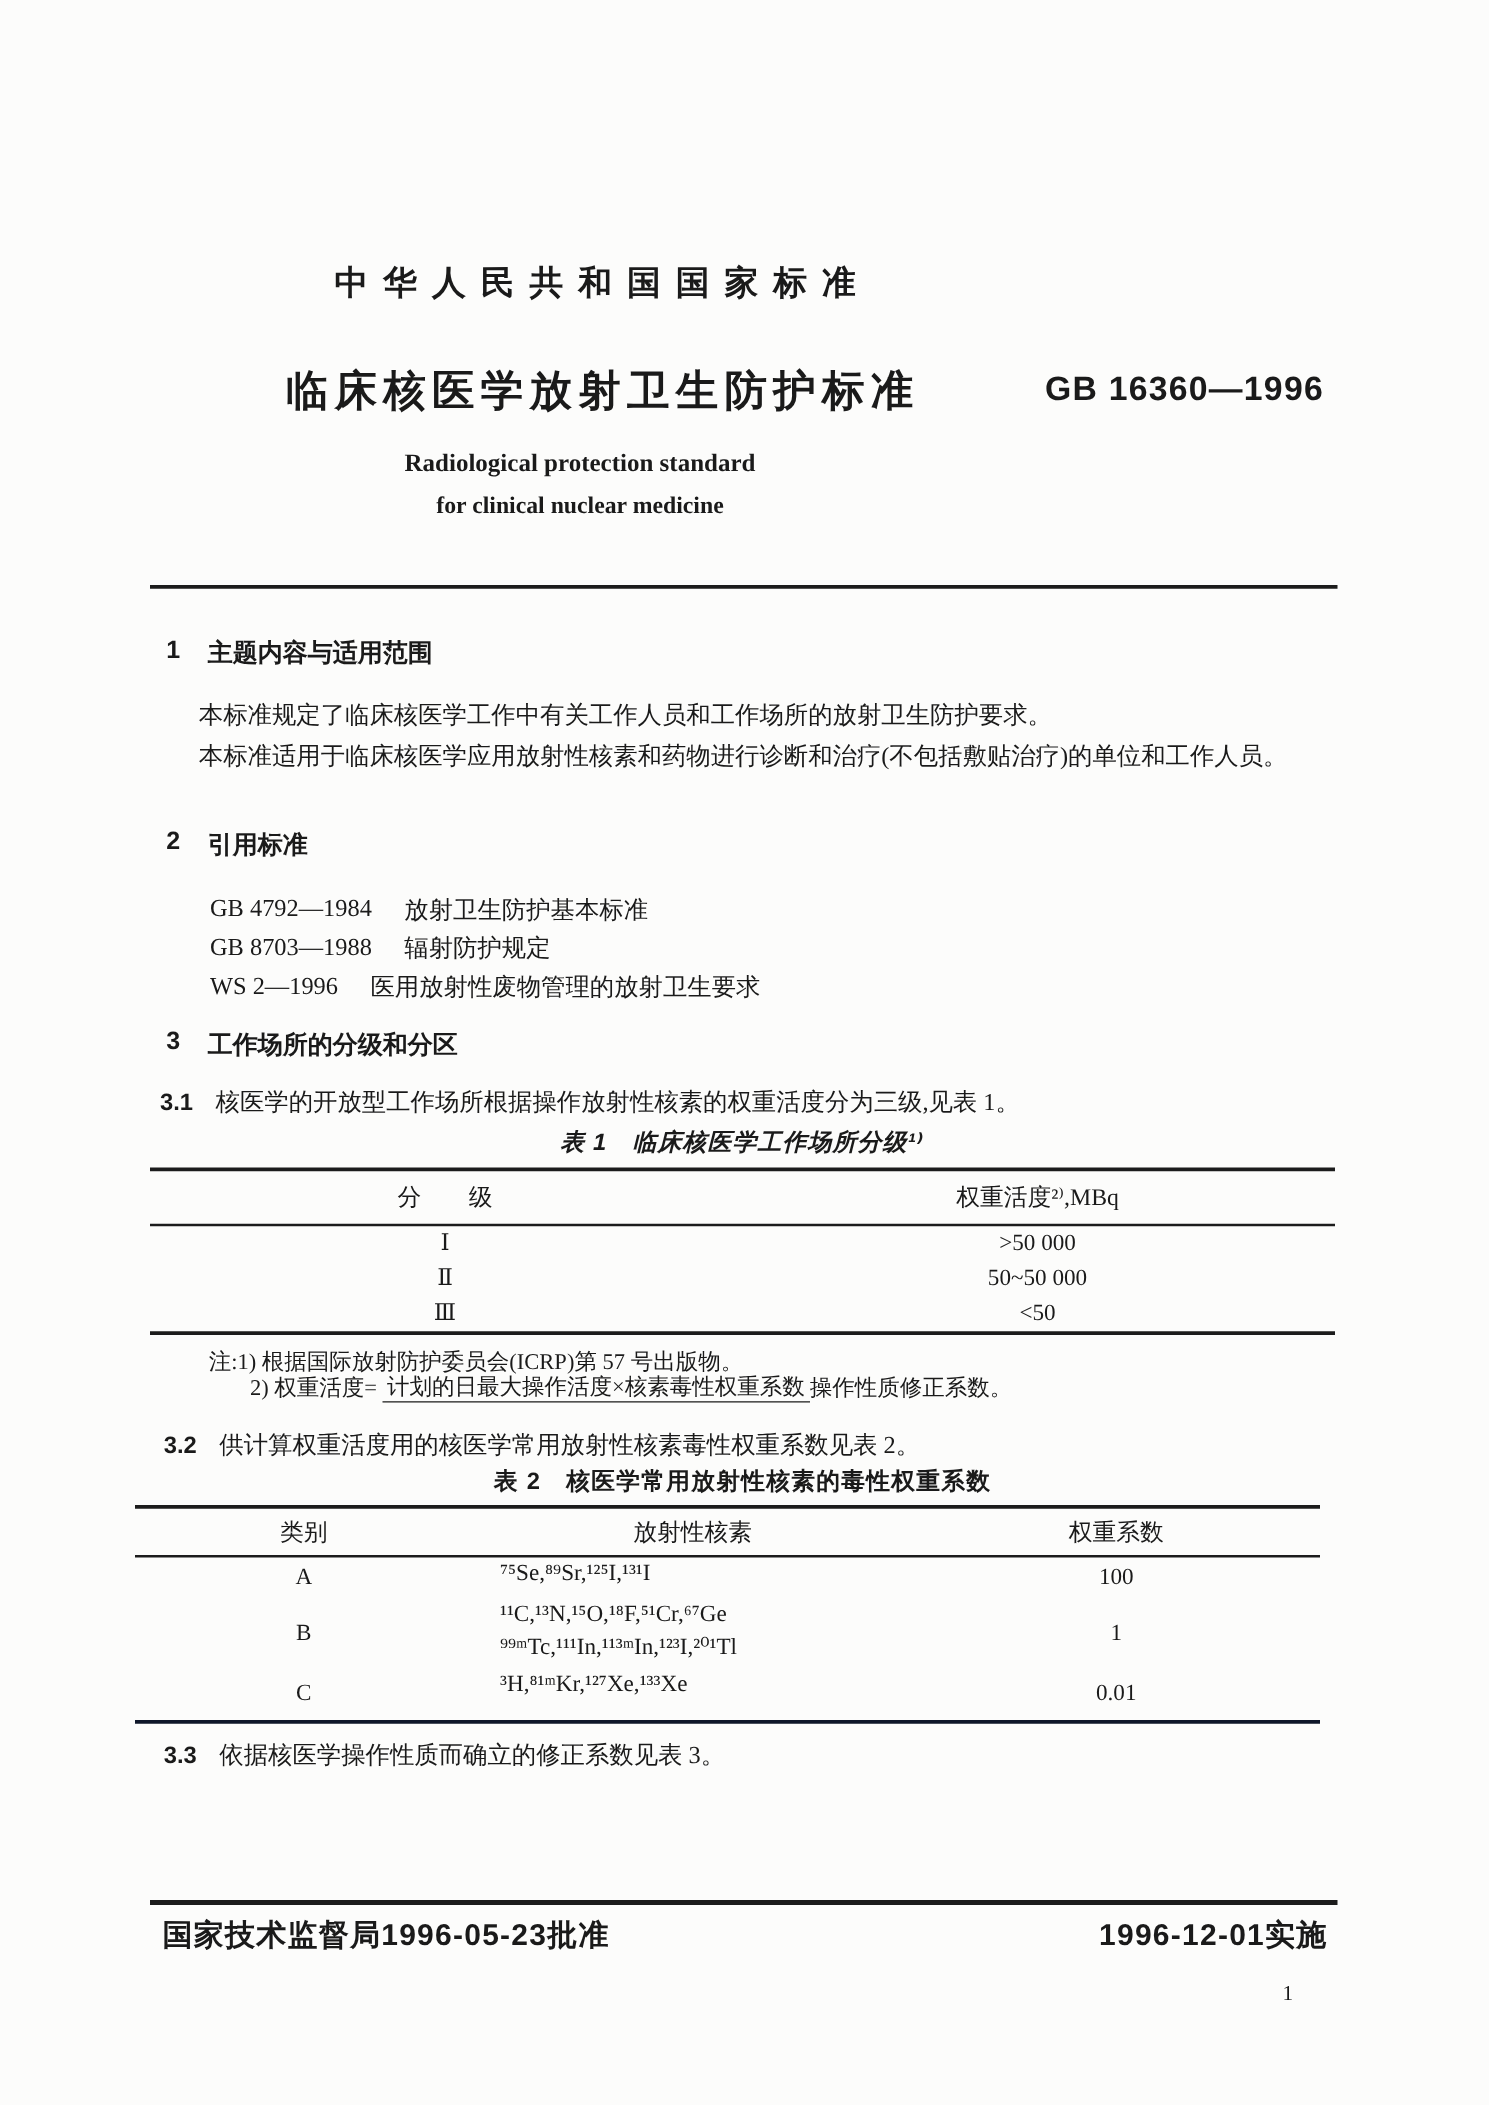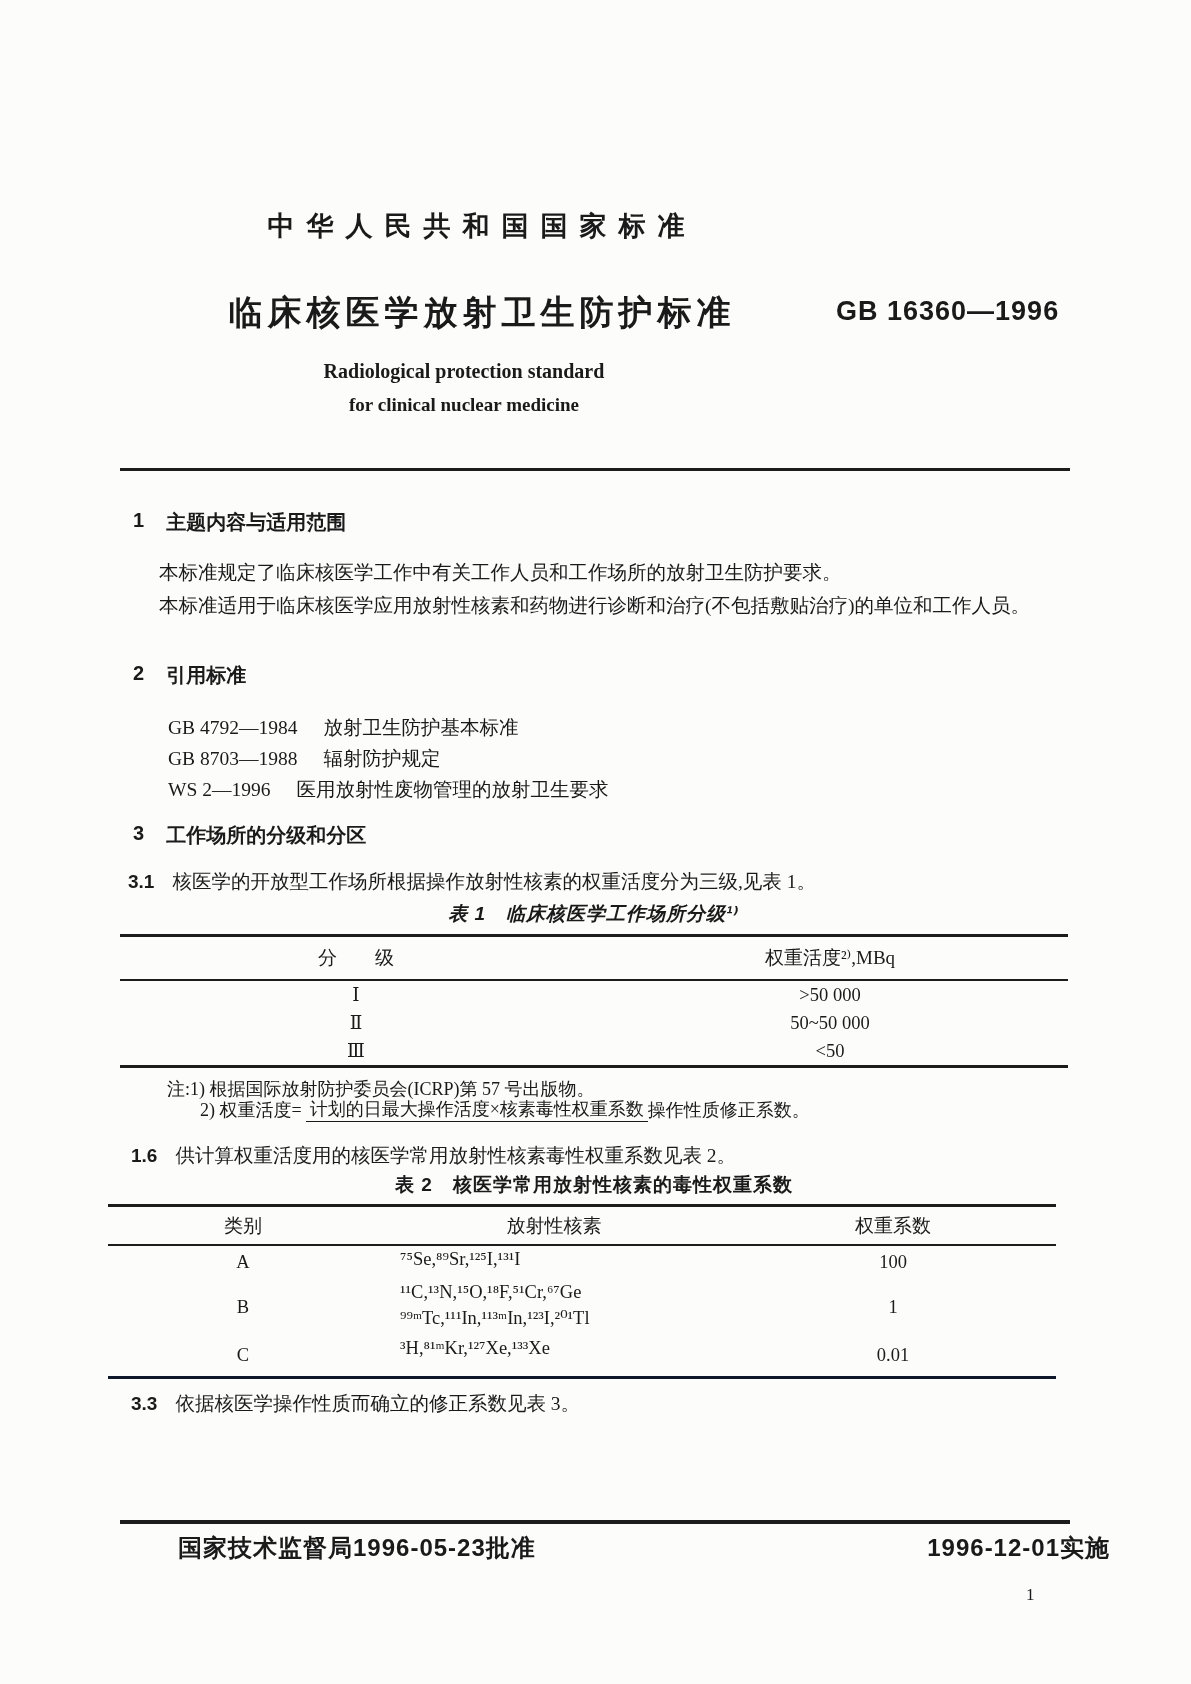--- a/index.html
+++ b/index.html
@@ -78,21 +78,21 @@
   .t2 .rowB{height:56px;}
   .t2 .rowC{height:41px;}
   .t2 .cell{display:flex;align-items:center;justify-content:center;font-size:18.5px;}
   .t2 .nuc{justify-content:flex-start;padding-left:22px;flex-direction:column;align-items:flex-start;
            line-height:26px;}
   .t2 .nuc .ln{display:block;}
 
   
   .f-rule{left:120px;top:1520px;width:950px;height:4px;}
   .f-row{left:130px;top:1532px;width:932px;display:flex;justify-content:space-between;
-         font-size:24px;font-weight:bold;font-family:"Liberation Sans","DejaVu Sans",sans-serif;letter-spacing:1px;margin-left:48px;}
+         font-size:24px;font-weight:bold;font-family:"Liberation Sans","DejaVu Sans",sans-serif;letter-spacing:1px;}
   .page-num{left:1026px;top:1585px;font-size:17px;}
 </style>
 </head>
 <body>
 
 <div class="abs org-line center sans bold">中华人民共和国国家标准</div>
 <div class="abs main-title center sans bold">临床核医学放射卫生防护标准</div>
 <div class="abs std-no sans bold">GB 16360—1996</div>
 <div class="abs en-line1 center serif bold">Radiological protection standard</div>
 <div class="abs en-line2 center serif bold">for clinical nuclear medicine</div>
@@ -159,21 +159,21 @@
 <div class="abs note2 serif">
   <span>2) 权重活度=</span>
   <span class="frac">
     <span class="num">计划的日最大操作活度×核素毒性权重系数</span>
     <span class="den">操作性质修正系数</span>
   </span>
   <span class="suffix">。</span>
 </div>
 
 <div class="abs clause c32">
-  <span class="cno">1.6</span>
+  <span class="cno">3.2</span>
   <span class="ctext serif">供计算权重活度用的核医学常用放射性核素毒性权重系数见表 2。</span>
 </div>
 
 <div class="abs tcap cap2 center">表 2　核医学常用放射性核素的毒性权重系数</div>
 
 <div class="abs t2">
   <div class="hdr">
     <div class="cell serif">类别</div>
     <div class="cell serif">放射性核素</div>
     <div class="cell serif">权重系数</div>

